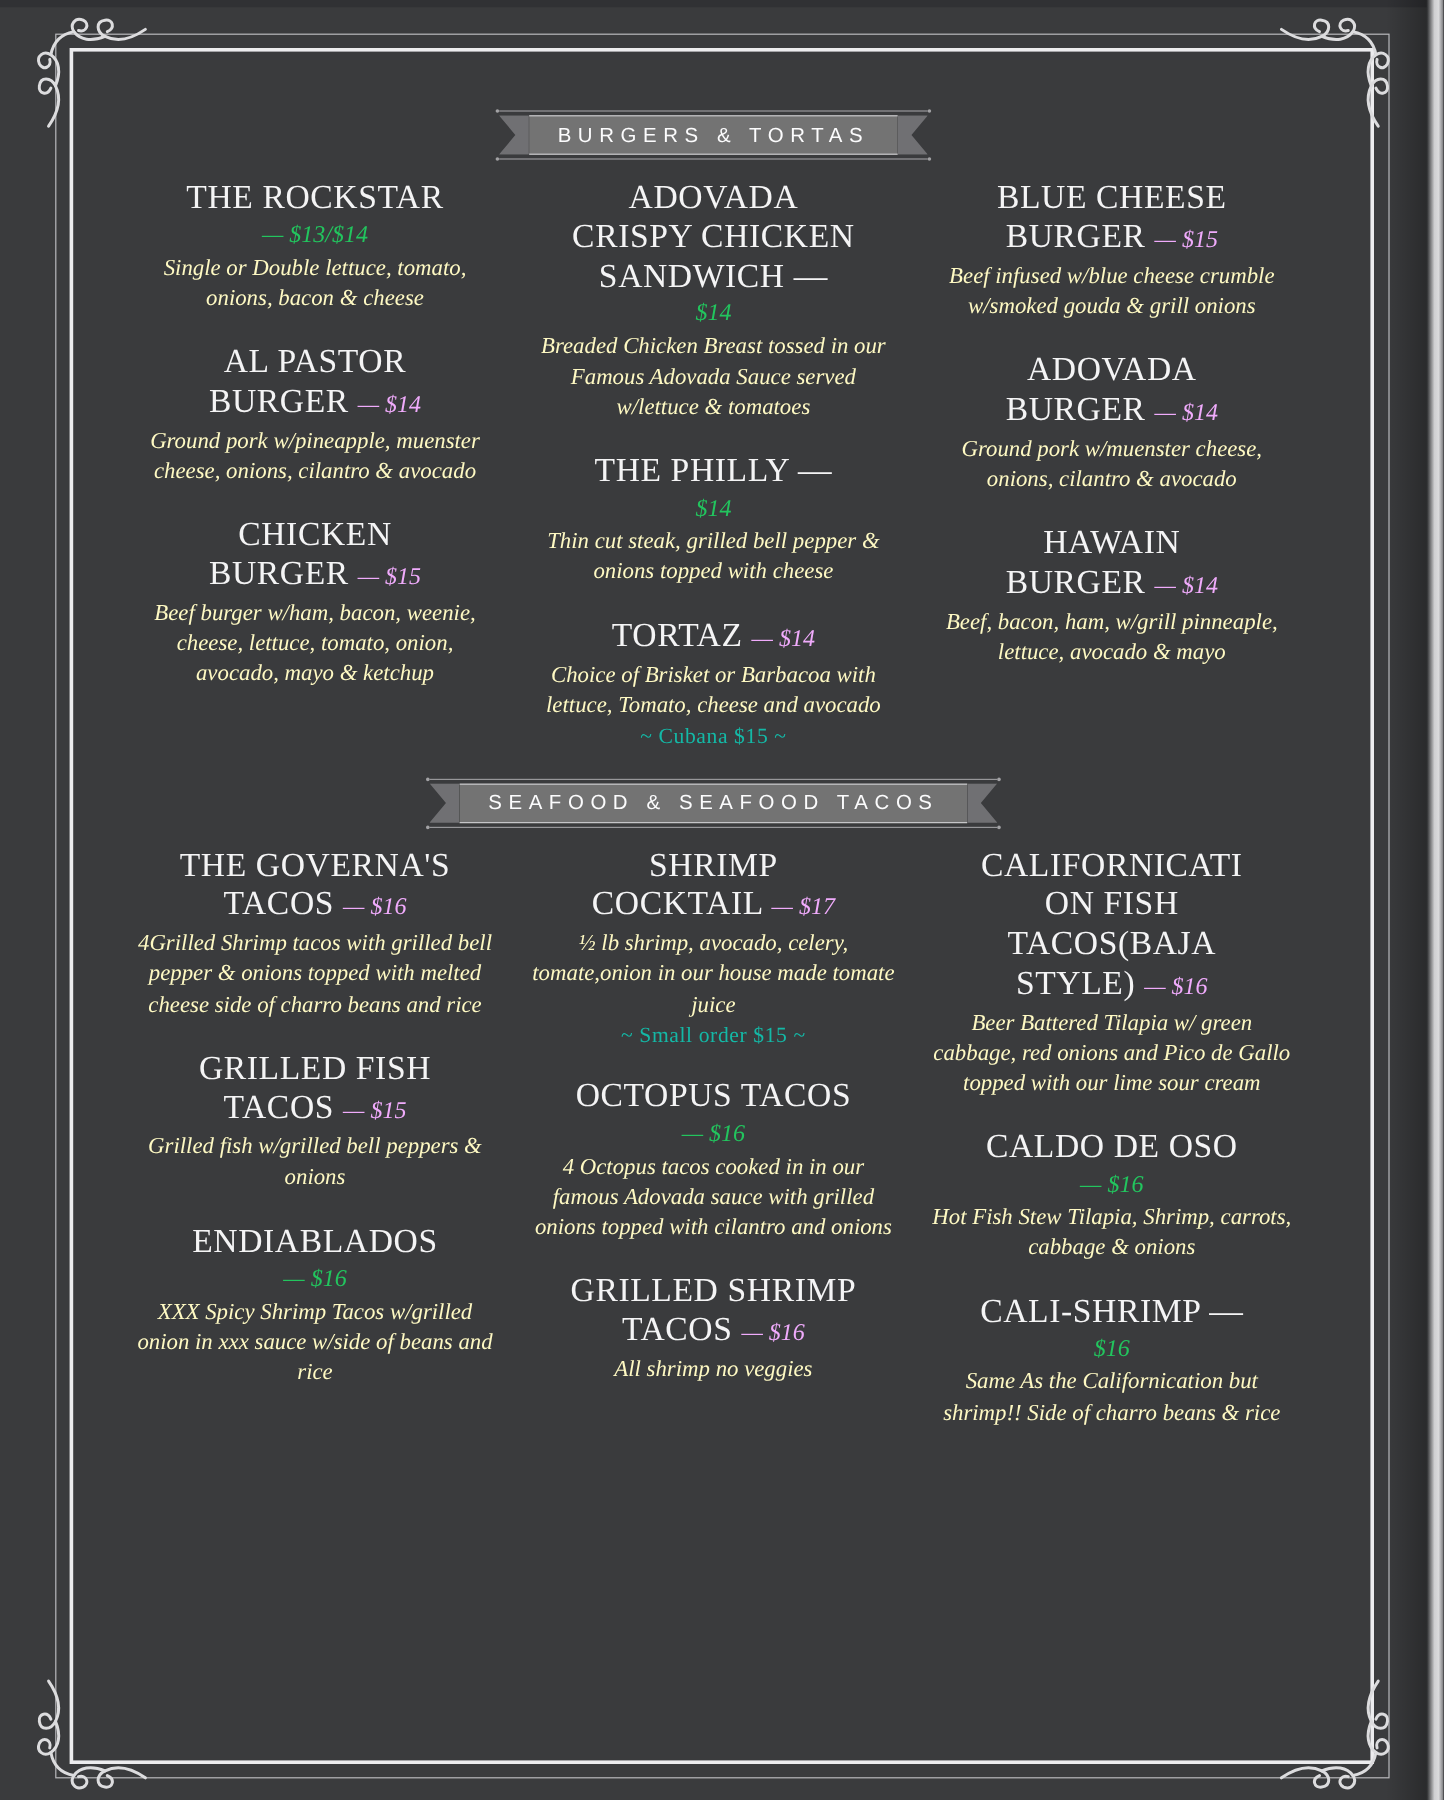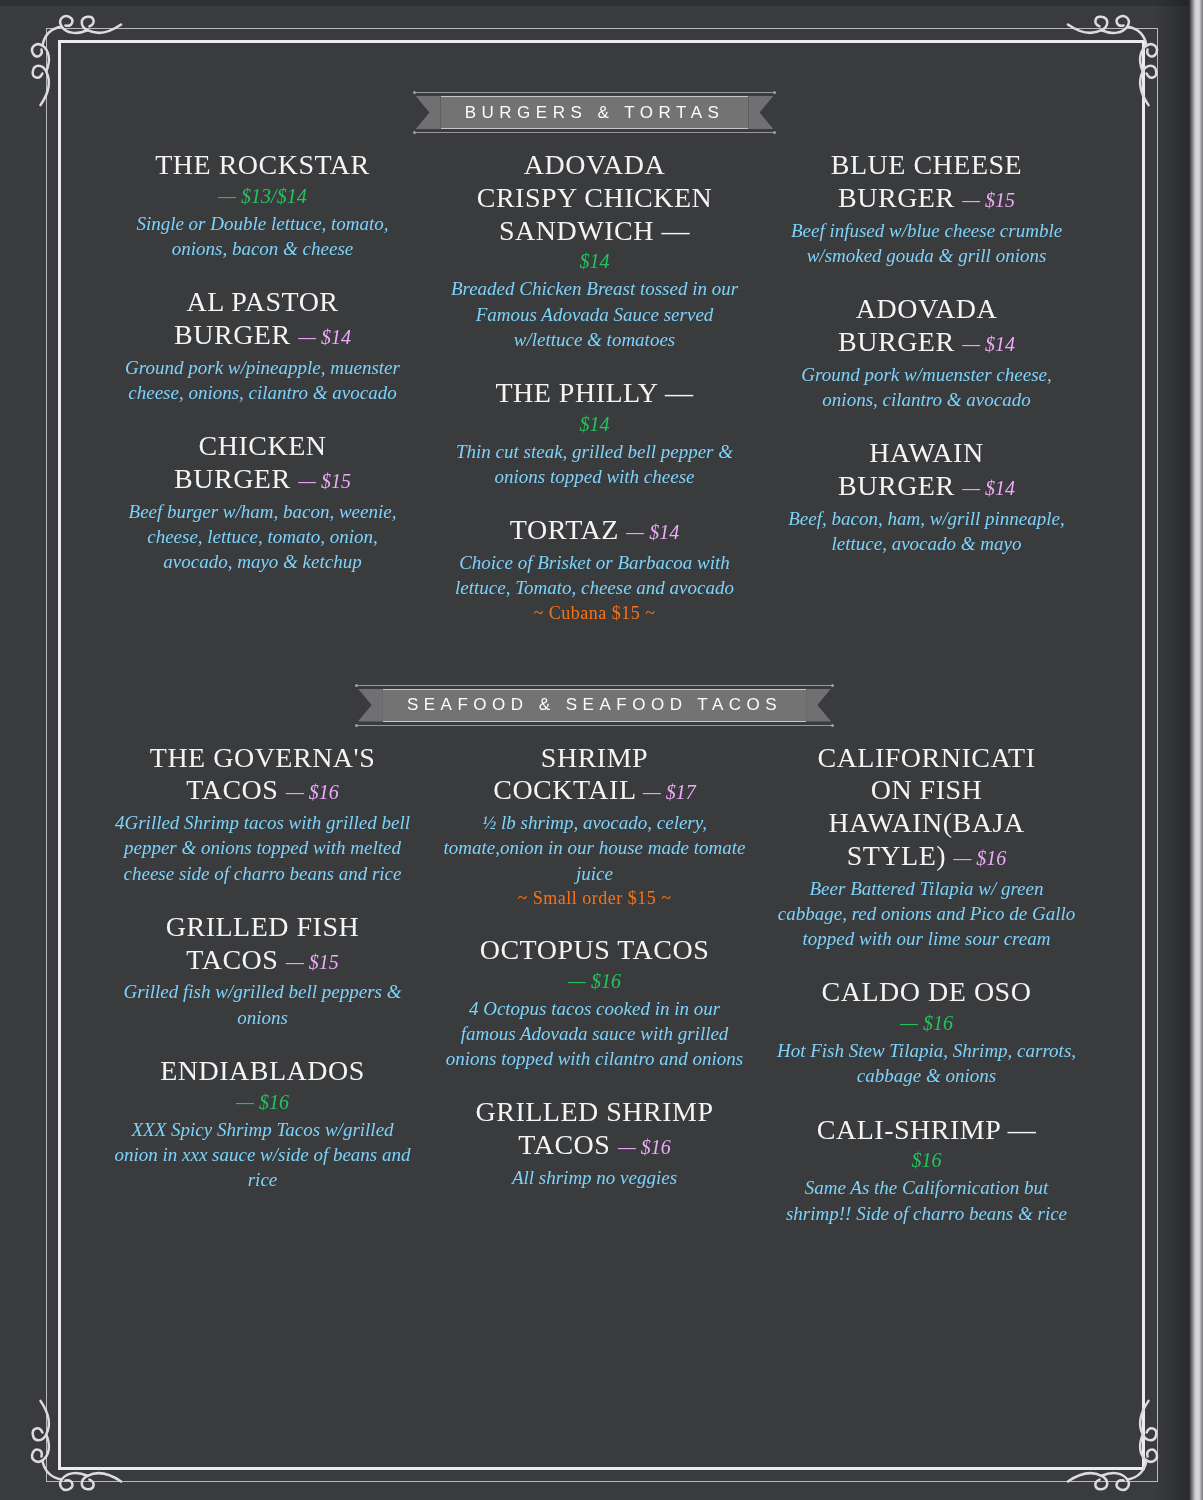--- a/index.html
+++ b/index.html
@@ -39,33 +39,33 @@
   .rib-left  { clip-path:polygon(0 0,100% 0,100% 100%,0 100%,55% 50%); }
   .rib-right { clip-path:polygon(0 0,100% 0,45% 50%,100% 100%,0 100%); }
   .rib-text { background:#737373; color:#fcfcfd; display:flex; align-items:center;
     padding:0 24px; font-family:"Liberation Sans", sans-serif; font-size:17px;
     letter-spacing:5.5px; border-top:1px solid #c6c6c9; border-bottom:1px solid #c6c6c9;
     white-space:nowrap; }
 
   
   .cols { display:flex; justify-content:center; gap:30px; margin-top:16px; }
   .col { width:302px; flex:0 0 auto; }
-  .section-seafood { margin-top:36px; }
+  .section-seafood { }
 
   .item { margin-bottom:25px; }
   .t { margin:0; font-weight:400; font-size:28px; line-height:1.17;
        color:#f4f4f5; letter-spacing:0.5px; }
   .tl, .t-last { display:block;text-align:center; }
   .tl:empty { display:none; }
   .pi { font-style:italic; font-size:20px; letter-spacing:0; color:#f0abfc; }
   .pi:empty { display:none; }
   .pl { font-style:italic; font-size:20px; color:#22c55e; margin-top:3px; }
   .pl:empty { display:none; }
-  .d { font-style:italic; font-size:19px; line-height:1.33; color:#7dd3fc; margin-top:3px; }
-  .n { font-size:18px; color:#f97316; margin-top:2px; letter-spacing:0.5px; }
+  .d { font-style:italic; font-size:19px; line-height:1.33; color:#fef9c3; margin-top:3px; }
+  .n { font-size:18px; color:#14b8a6; margin-top:2px; letter-spacing:0.5px; }
   .n:empty { display:none; }
 </style>
 </head>
 <body>
 
 <div class="top-shade"></div>
 <div class="edge-shadow"></div>
 <div class="page-edge"></div>
 
 <div class="frame-outer"></div>
@@ -297,21 +297,21 @@
           <div class="d">All shrimp no veggies</div>
 
         </div>
       </div>
 
       <div class="col">
         <div class="item">
           <h3 class="t">
             <span class="tl">CALIFORNICATI</span>
             <span class="tl">ON FISH</span>
-            <span class="tl">HAWAIN(BAJA</span>
+            <span class="tl">TACOS(BAJA</span>
             <span class="t-last"><span>STYLE)</span> <span class="pi">— $16</span></span>
           </h3>
 
           <div class="d">Beer Battered Tilapia w/ green cabbage, red onions and Pico de Gallo topped with our lime sour cream</div>
 
         </div>
         <div class="item">
           <h3 class="t">
 
             <span class="t-last"><span>CALDO DE OSO</span> </span>

